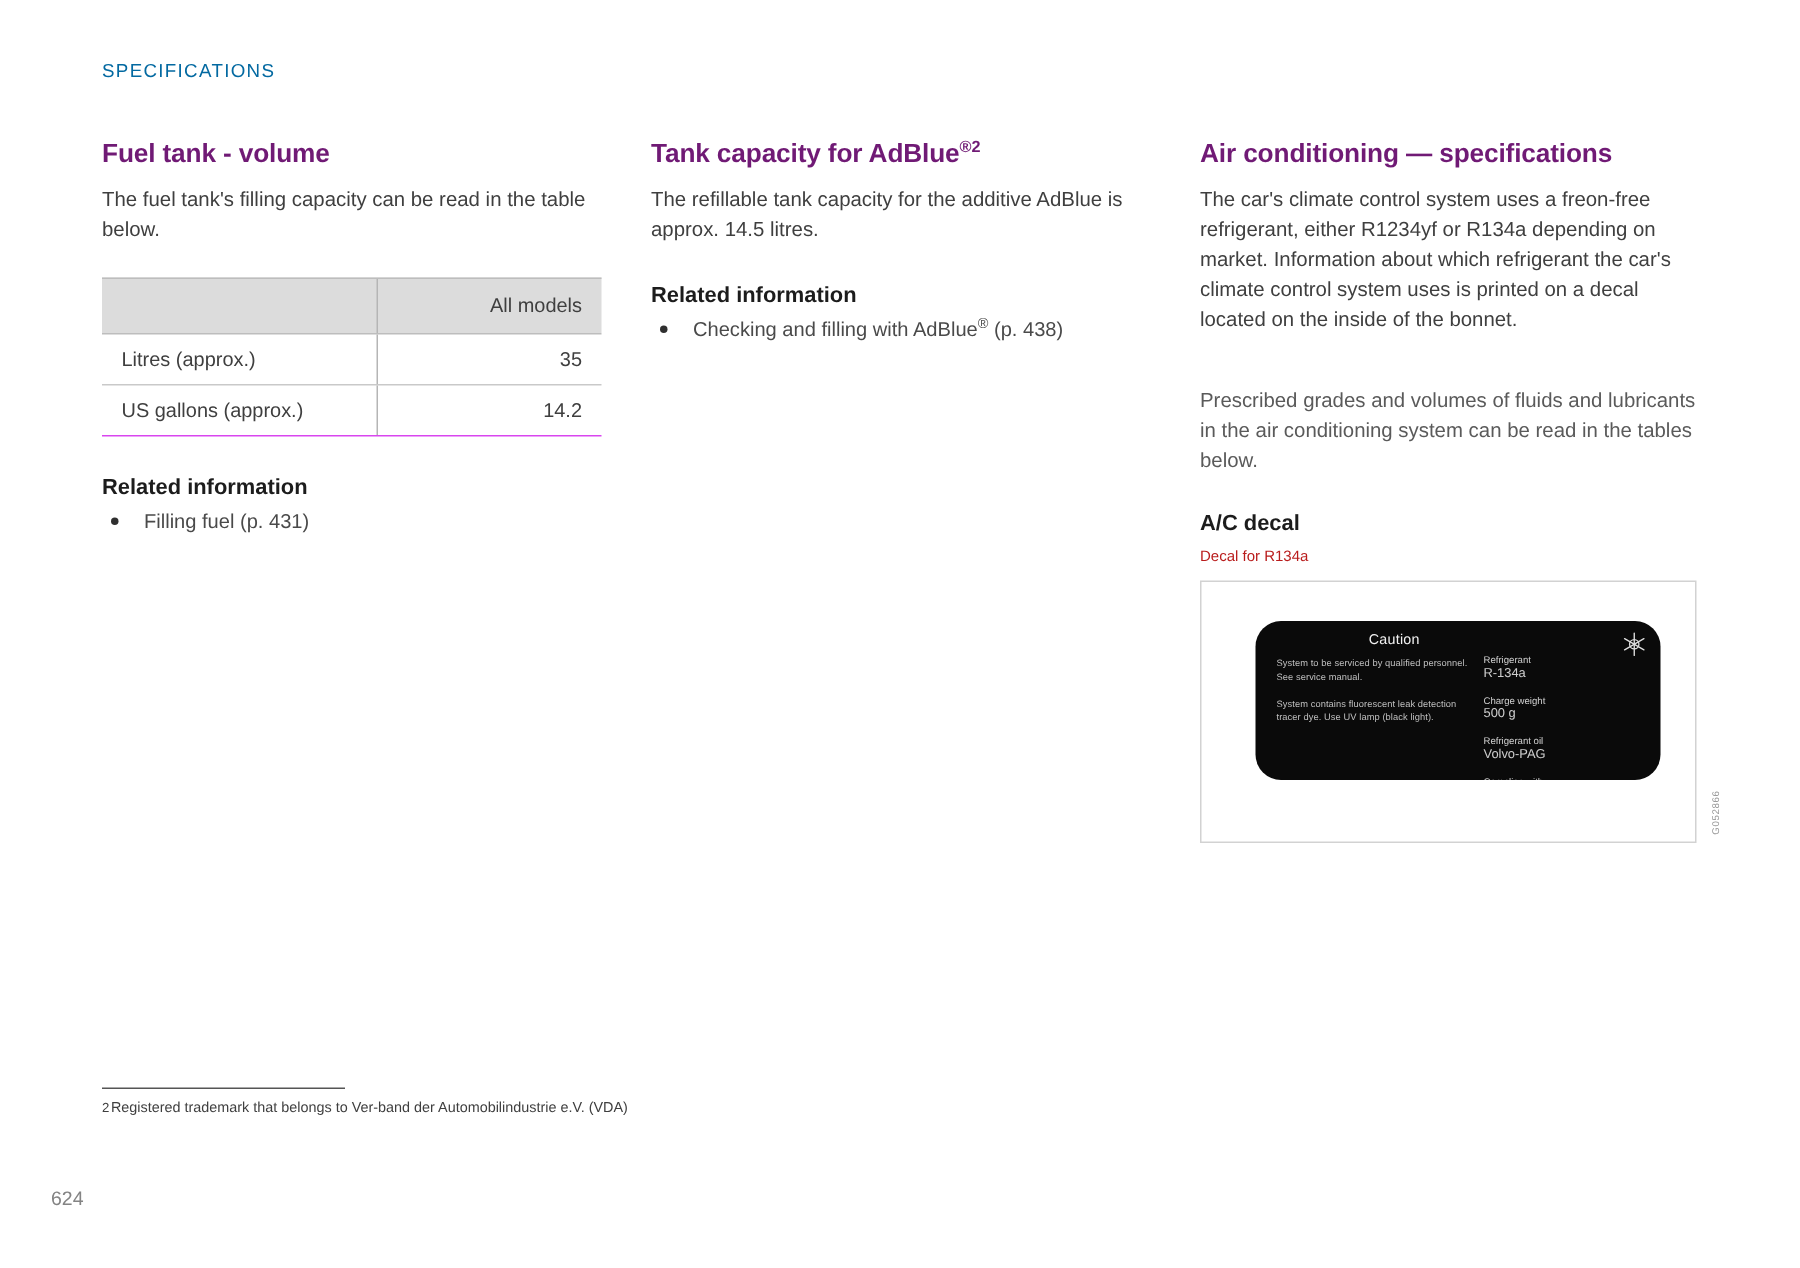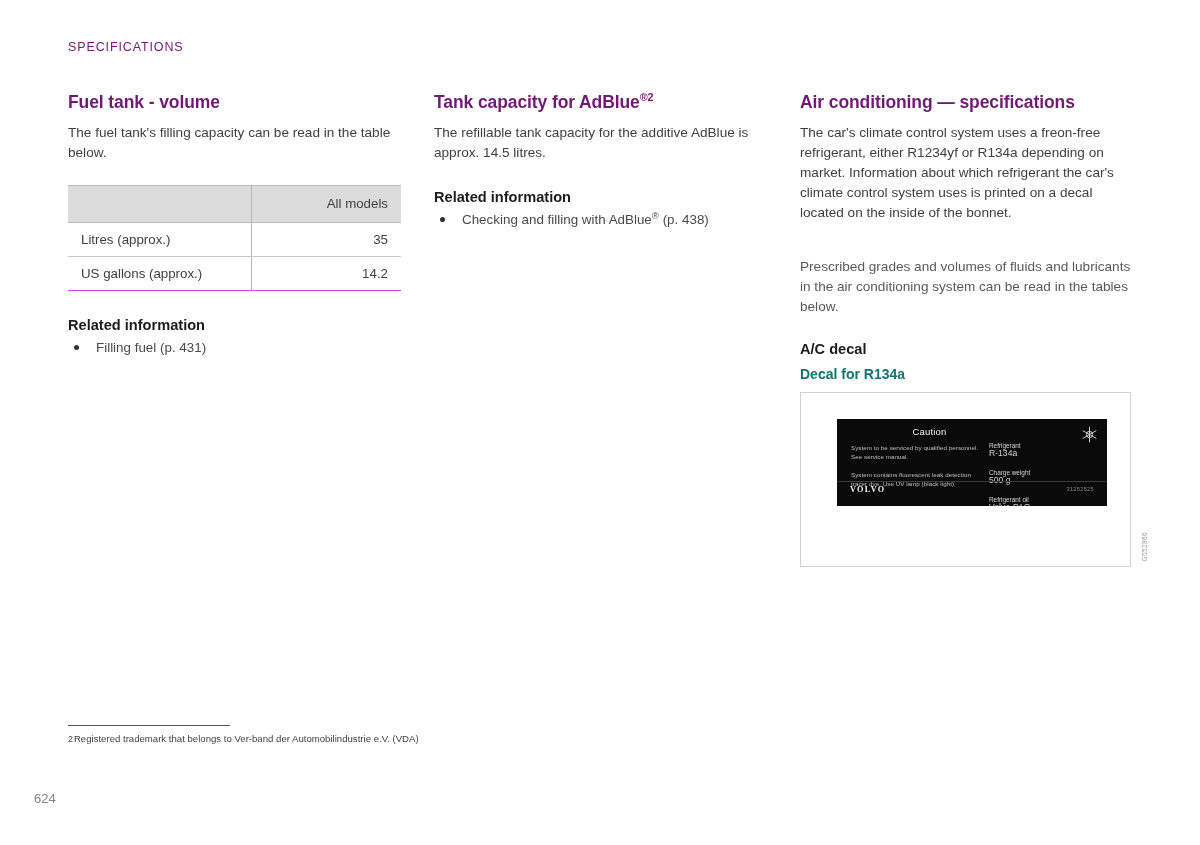--- a/index.html
+++ b/index.html
@@ -24,21 +24,21 @@
     background: #fff;
   }
 
   
   .running-head {
     position: absolute;
     left: 68px;
     top: 40px;
     font-size: 12.5px;
     letter-spacing: 0.07em;
-    color: #701a75;
+    color: #0369a1;
     font-weight: 400;
   }
 
   
   .col {
     position: absolute;
     top: 92px;
   }
   .col-1 { left: 68px;  width: 333px; }
   .col-2 { left: 434px; width: 333px; }
@@ -74,23 +74,23 @@
     color: #1c1c1c;
     margin: 26px 0 5px 0;
   }
   h3.sub {
     font-size: 14.6px;
     font-weight: 700;
     color: #1c1c1c;
     margin: 24px 0 9px 0;
   }
   h4.subsub {
-    font-size: 14px;
-    font-weight: 700;
-    color: #0f766e;
+    font-size: 10px;
+    font-weight: 400;
+    color: #b91c1c;
     margin: 0 0 10px 0;
   }
 
   ul.rel-list {
     list-style: none;
     margin: 0;
     padding: 0;
   }
   ul.rel-list li {
     position: relative;
@@ -164,23 +164,23 @@
     writing-mode: vertical-rl;
     transform: rotate(180deg);
     white-space: nowrap;
   }
 
   .decal {
     position: absolute;
     left: 36px;
     top: 26px;
     width: 270px;
-    height: 87px;
+    height: 106px;
     background: #0a0a0a;
-    border-radius: 0;
+    border-radius: 17px;
     box-sizing: border-box;
     overflow: hidden;
     filter: blur(0.12px);
   }
   .decal-caution {
     position: absolute;
     top: 7px;
     left: 0;
     width: 185px;
     text-align: center;
@@ -387,24 +387,20 @@
           <div class="row">
             <span class="k">Refrigerant oil</span>
             <span class="v">Volvo-PAG</span>
           </div>
           <div class="row">
             <span class="k">Complies with:</span>
             <span class="v">SAE J639</span>
           </div>
         </div>
 
-        <div class="decal-foot">
-          <div class="decal-logo">VOLVO</div>
-          <div class="decal-partno">31252525</div>
-        </div>
       </div>
     </div>
   </div>
 
   <div class="footnote-rule"></div>
   <div class="footnote">
     <sup>2</sup><span>Registered trademark that belongs to Ver-band der Automobilindustrie e.V. (VDA)</span>
   </div>
 
   <div class="folio">624</div>

